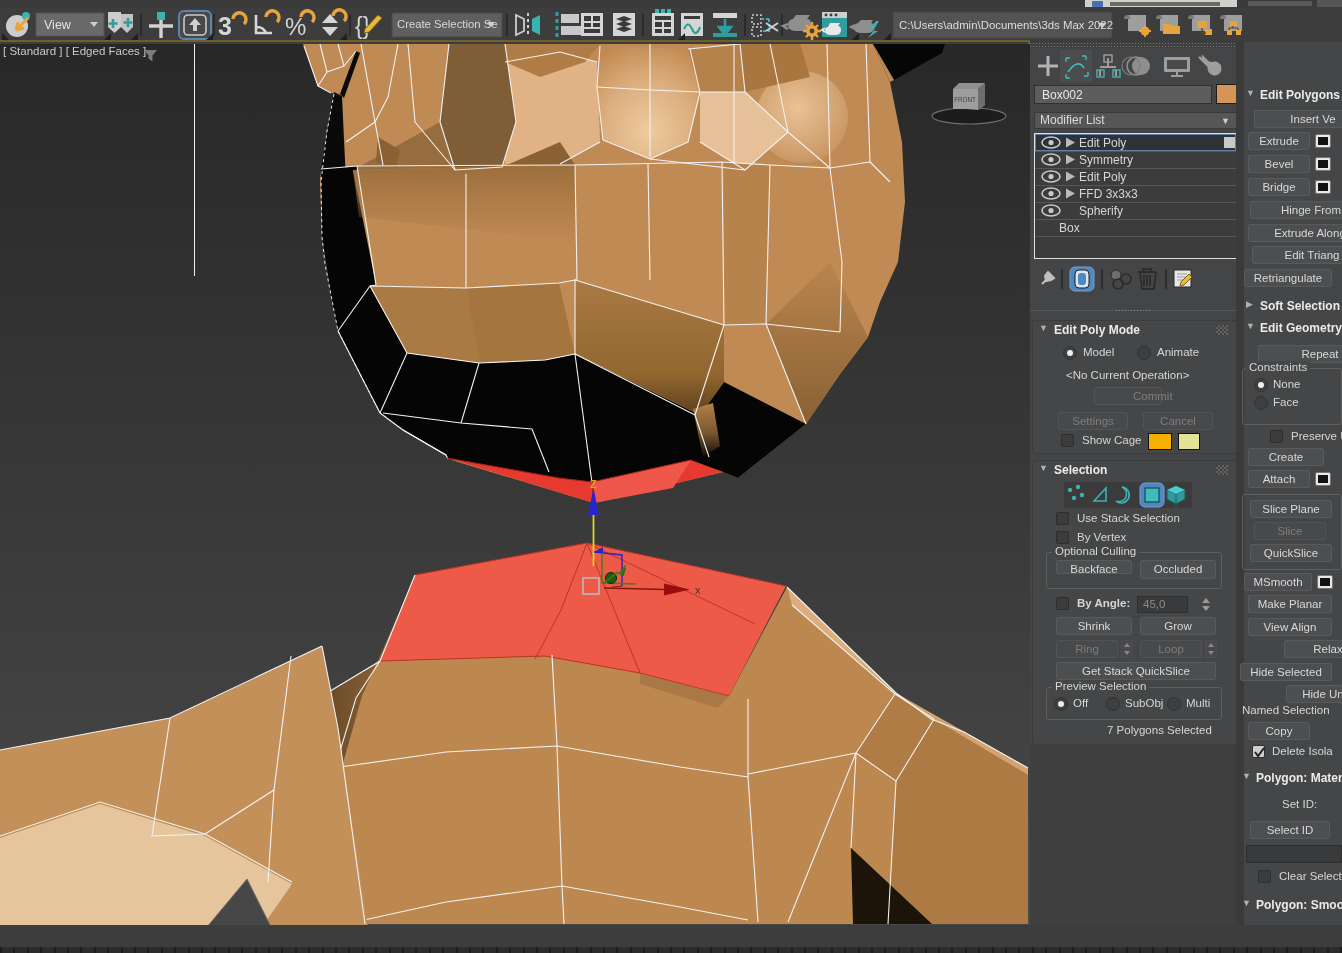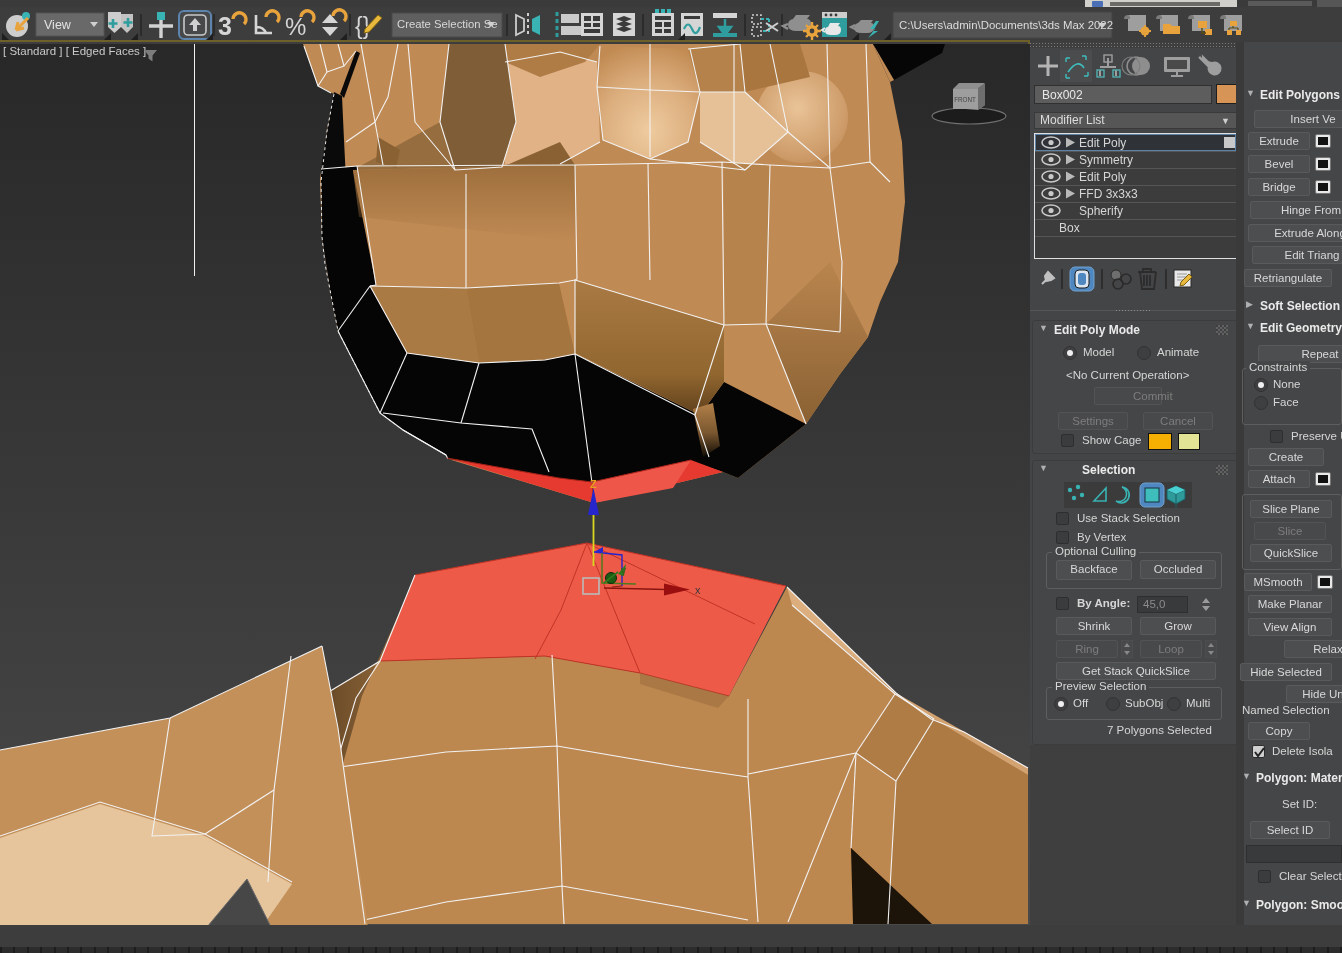--- a/index.html
+++ b/index.html
@@ -521,21 +521,21 @@
     <div class="lbl" style="left:36px;top:327px;">&lt;No Current Operation&gt;</div>
     <div class="btn dis" style="left:64px;top:345px;width:68px;padding-left:38px;">Commit</div>
     <div class="btn dis" style="left:28px;top:370px;width:70px;">Settings</div>
     <div class="btn dis" style="left:113px;top:370px;width:70px;">Cancel</div>
     <div class="chkbox" style="left:31px;top:392px;"></div>
       <div class="lbl" style="left:52px;top:392px;">Show Cage</div>
     <div class="abs" style="left:118px;top:391px;width:24px;height:17px;background:#f5af02;border:1px solid #111;"></div>
     <div class="abs" style="left:148px;top:391px;width:22px;height:17px;background:#e3e396;border:1px solid #111;"></div>
 
     <div class="abs" style="left:2px;top:418px;width:206px;height:285px;background:#454647;border:1px solid #3c3c3c;border-radius:3px;"></div>
-    <div class="hdr" style="left:24px;top:421px;margin-left:28px;">Selection</div>
+    <div class="hdr" style="left:24px;top:421px;">Selection</div>
     <div class="abs" style="left:186px;top:423px;width:12px;height:10px;background-image:repeating-linear-gradient(to right,#7a7a7a 0 2px,transparent 2px 4px),repeating-linear-gradient(to bottom,#7a7a7a 0 2px,transparent 2px 4px);background-blend-mode:multiply;opacity:.55;background-size:12px 10px;"></div>
     <div class="lbl" style="left:9px;top:421px;color:#b0b0b0;font-size:9px;">▼</div>
     <svg class="abs" style="left:34px;top:440px" width="128" height="26" viewBox="0 0 128 26">
       <rect x="0" y="0" width="128" height="26" fill="#3b3b3b"></rect>
       <g fill="#39b3b3">
         <circle cx="6" cy="8" r="2.2"></circle>
           <circle cx="14" cy="5" r="2.2"></circle>
           <circle cx="10" cy="16" r="2.2"></circle>
           <circle cx="18" cy="13" r="2.2"></circle>
       </g>
@@ -548,21 +548,21 @@
         <path d="M103,8 l9,4 l9,-4 M112,12 v14" stroke="#1d5f66" fill="none"></path>
         <path d="M112,4 l9,4 l-9,4 l-9,-4 z" fill="#49cfcf"></path>
       </g>
     </svg>
     <div class="chkbox" style="left:26px;top:470px;"></div>
       <div class="lbl" style="left:47px;top:470px;">Use Stack Selection</div>
     <div class="chkbox" style="left:26px;top:489px;"></div>
       <div class="lbl" style="left:47px;top:489px;">By Vertex</div>
     <div class="grp" style="left:16px;top:510px;width:176px;height:37px;"></div>
     <div class="lbl" style="left:22px;top:503px;background:#454647;padding:0 3px;">Optional Culling</div>
-    <div class="btn" style="left:26px;top:518px;width:76px;height:20px;line-height:17px;">Backface</div>
+    <div class="btn" style="left:26px;top:518px;width:76px;height:14px;line-height:17px;">Backface</div>
     <div class="btn" style="left:110px;top:518px;width:76px;height:19px;line-height:17px;">Occluded</div>
     <div class="chkbox" style="left:26px;top:555px;"></div>
       <div class="lbl" style="left:47px;top:555px;font-weight:bold;">By Angle:</div>
     <div class="field" style="left:107px;top:554px;width:51px;height:17px;line-height:15px;padding-left:5px;">45,0</div>
     <svg class="abs" style="left:170px;top:554px" width="12" height="17">
         <polygon points="6,2 10,7 2,7" fill="#9a9a9a"></polygon>
         <polygon points="6,15 10,10 2,10" fill="#9a9a9a"></polygon>
       </svg>
     <div class="btn" style="left:26px;top:575px;width:76px;">Shrink</div>
     <div class="btn" style="left:110px;top:575px;width:76px;">Grow</div>

